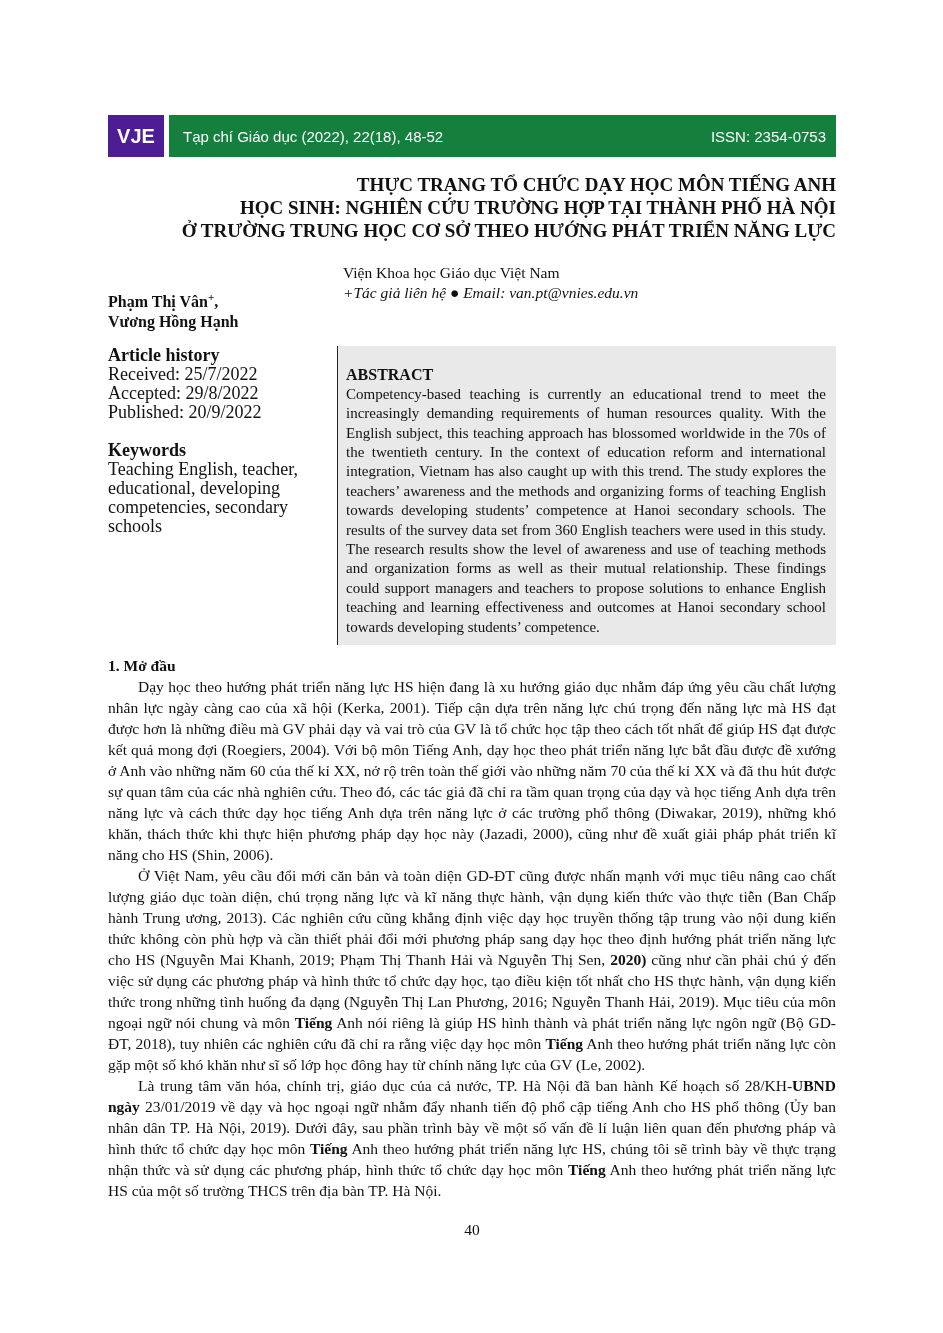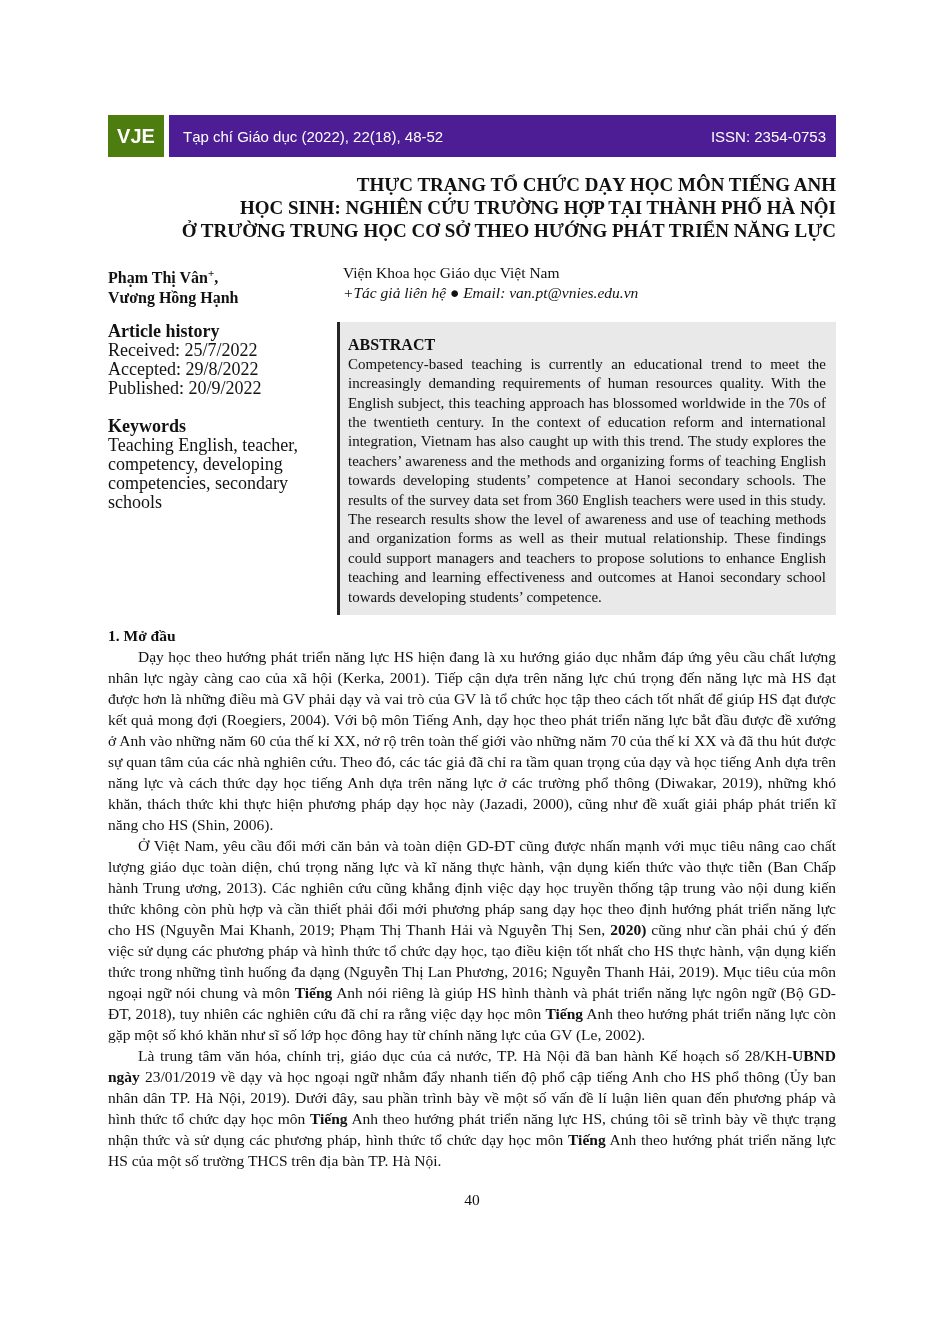--- a/index.html
+++ b/index.html
@@ -25,54 +25,54 @@
     display: flex; align-items: center; justify-content: space-between;
     padding: 0 10px 0 14px;
     font-family: "Liberation Sans", sans-serif; font-size: 15px;
   }
 
   
   .title { margin-top: 16px; text-align: right; font-weight: bold; font-size: 19px; line-height: 23px; }
 
   
   .authors-row { display: flex; margin-top: 21px; }
-  .authors-col { width: 235px; font-weight: bold; font-size: 16px; line-height: 20px; }
+  .authors-col { width: 235px; font-weight: bold; font-size: 16px; line-height: 20px; margin-top: 24px; }
   .affil-col { flex: 1; font-size: 15.5px; line-height: 20px; }
   .contact { font-style: italic; }
   .authors-col sup { font-size: 11px; }
 
   
   .meta-abstract { display: flex; margin-top: 14px; align-items: stretch; }
   .meta-col { width: 222px; padding-right: 7px; font-size: 18px; line-height: 19px; }
   .meta-label { font-weight: bold; }
   .keywords-block { margin-top: 19px; }
   .abstract-box {
-    flex: 1; background: #e9e9e9; border-left: 3px solid #be185d;
-    padding: 13px 10px 8px 8px;
+    flex: 1; background: #e9e9e9; border-left: 1px solid #be185d;
+    padding: 19px 10px 8px 8px;
     font-size: 15px; line-height: 19.4px; text-align: justify;
   }
   .abstract-label { font-weight: bold; font-size: 16px; }
 
   
   .body-section { margin-top: 10px; font-size: 15.5px; }
   .section-heading { font-weight: bold; line-height: 21px; }
   p.body-par { margin: 0; text-align: justify; text-indent: 30px; line-height: 21px; }
   .seg-b { font-weight: bold; }
 
   .page-number { text-align: center; margin-top: 20px; font-size: 15.5px; }
 </style>
 </head>
 <body>
 
 <div class="page">
   <div class="content">
 
     <div class="header-bar">
-      <div class="logo-box" style="background: #4d7c0f;">VJE</div>
-      <div class="header-main" style="background: #4c1d95;">
+      <div class="logo-box" style="background: #4c1d95;">VJE</div>
+      <div class="header-main" style="background: #15803d;">
         <span>Tạp chí Giáo dục (2022), 22(18), 48-52</span>
         <span>ISSN: 2354-0753</span>
       </div>
     </div>
 
     <div class="title">
         <div>THỰC TRẠNG TỔ CHỨC DẠY HỌC MÔN TIẾNG ANH</div>
         <div>HỌC SINH: NGHIÊN CỨU TRƯỜNG HỢP TẠI THÀNH PHỐ HÀ NỘI</div>
         <div>Ở TRƯỜNG TRUNG HỌC CƠ SỞ THEO HƯỚNG PHÁT TRIỂN NĂNG LỰC</div>
       </div>
@@ -91,21 +91,21 @@
     <div class="meta-abstract">
       <div class="meta-col">
         <div class="meta-label">Article history</div>
         <div>
             <div>Received: 25/7/2022</div>
             <div>Accepted: 29/8/2022</div>
             <div>Published: 20/9/2022</div>
           </div>
         <div class="keywords-block">
           <div class="meta-label">Keywords</div>
-          <div>Teaching English, teacher, competency, developing competencies, secondary schools</div>
+          <div>Teaching English, teacher, educational, developing competencies, secondary schools</div>
         </div>
       </div>
       <div class="abstract-box" style="background: rgb(233, 233, 233); border-left-color: rgb(38, 38, 38);">
         <div class="abstract-label">ABSTRACT</div>
         <div>Competency-based teaching is currently an educational trend to meet the increasingly demanding requirements of human resources quality. With the English subject, this teaching approach has blossomed worldwide in the 70s of the twentieth century. In the context of education reform and international integration, Vietnam has also caught up with this trend. The study explores the teachers’ awareness and the methods and organizing forms of teaching English towards developing students’ competence at Hanoi secondary schools. The results of the survey data set from 360 English teachers were used in this study. The research results show the level of awareness and use of teaching methods and organization forms as well as their mutual relationship. These findings could support managers and teachers to propose solutions to enhance English teaching and learning effectiveness and outcomes at Hanoi secondary school towards developing students’ competence.</div>
       </div>
     </div>
 
     <div class="body-section">
       <div class="section-heading">1. Mở đầu</div>

